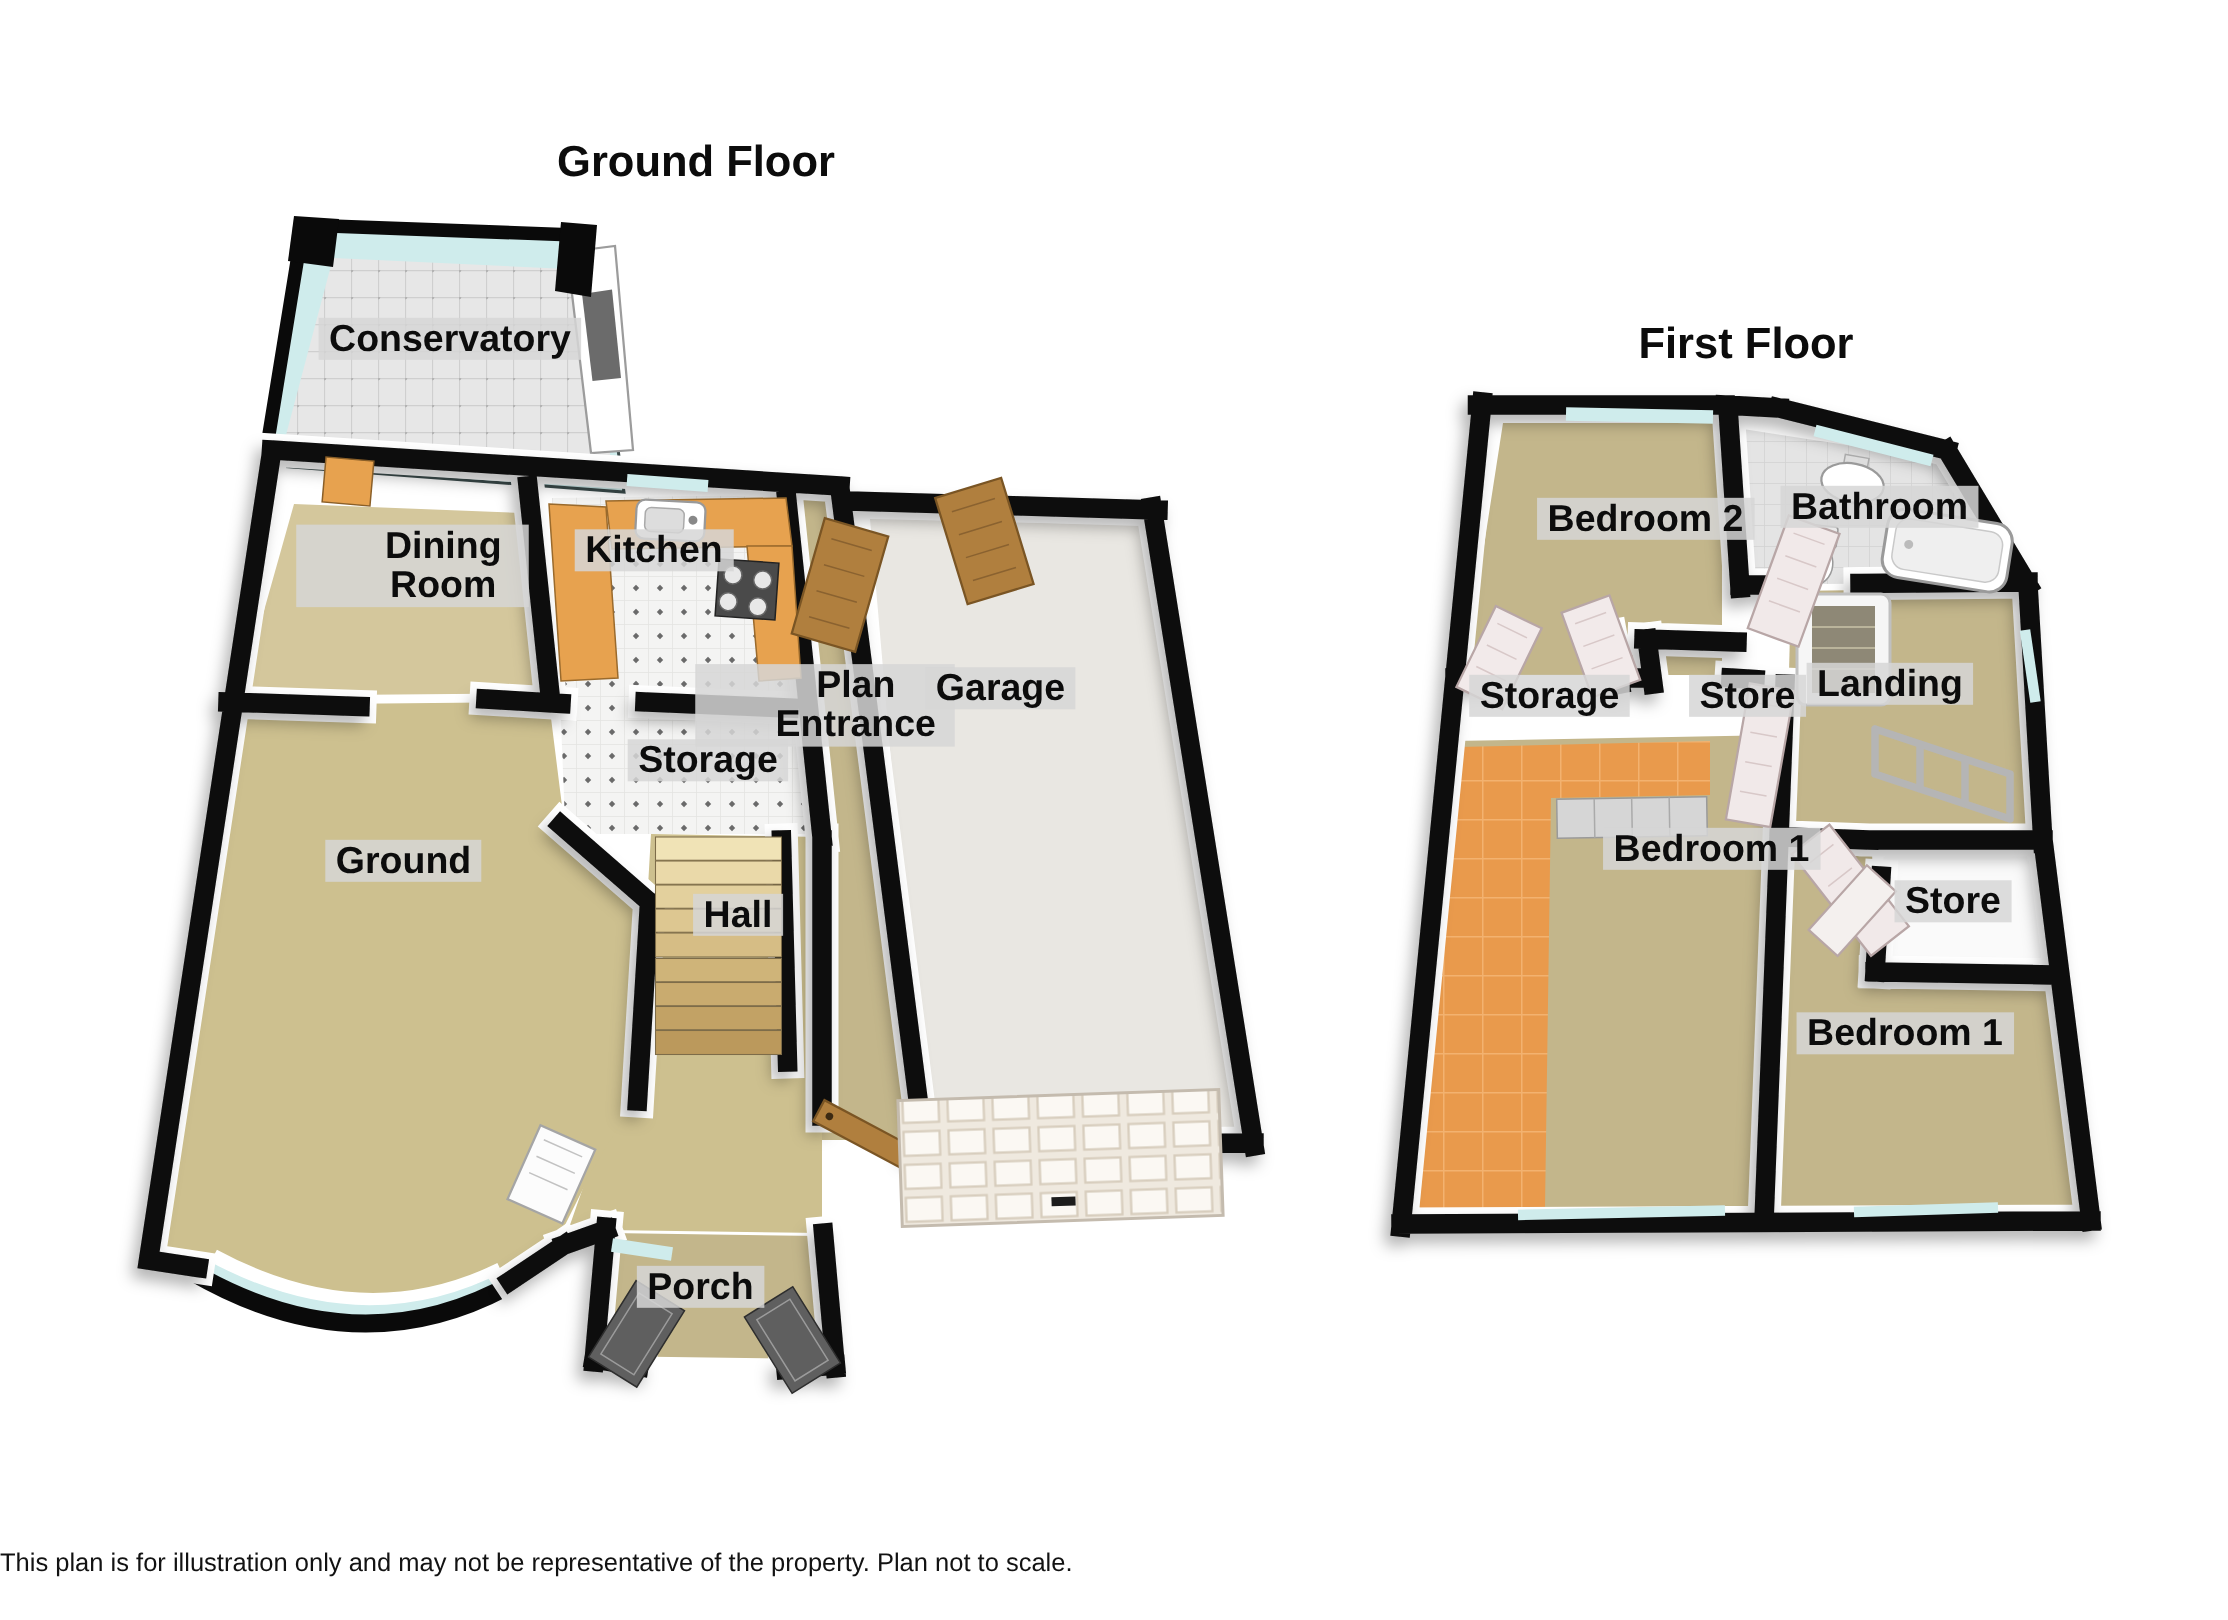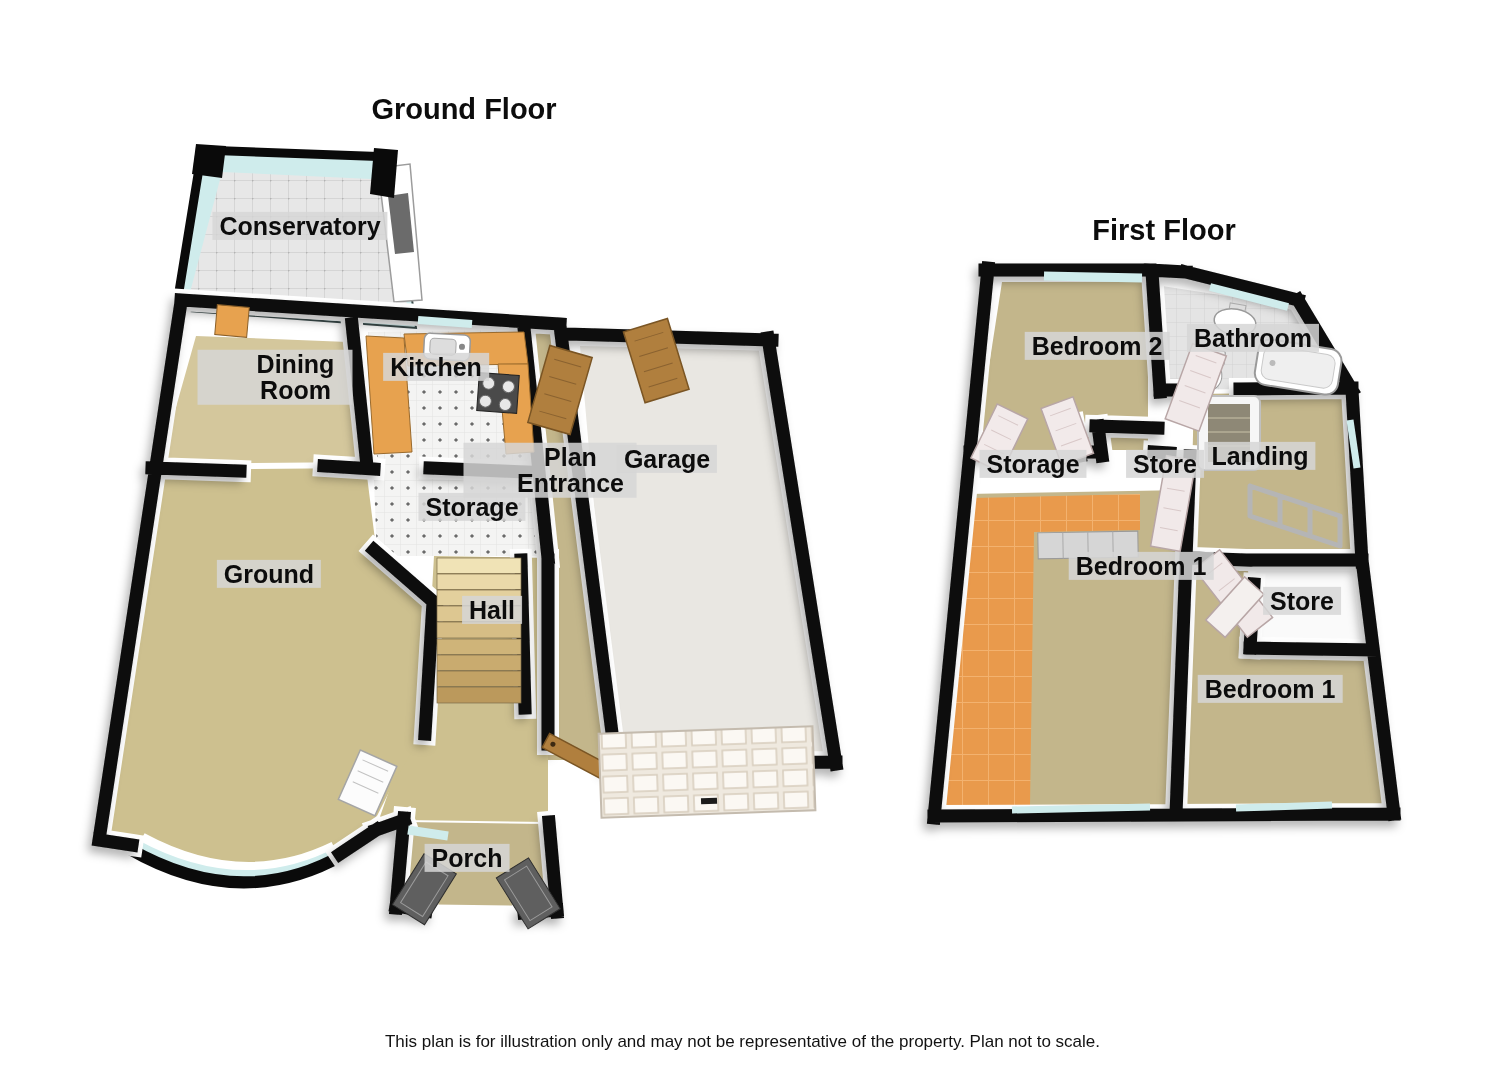--- a/index.html
+++ b/index.html
@@ -10,21 +10,21 @@
   html,body{margin:0;padding:0;background:#fff;}
   .canvas{position:relative;width:1485px;height:1080px;background:#fff;overflow:hidden;
           font-family:"Liberation Sans",sans-serif;}
   .canvas svg{position:absolute;left:0;top:0;}
   .plan-title{position:absolute;transform:translate(-50%,-50%);font-weight:bold;font-size:29px;
           color:var(--text);white-space:nowrap;}
   .room-label{position:absolute;transform:translate(-50%,-50%);background:var(--label_bg);
           color:var(--text);font-weight:bold;font-size:25px;line-height:1.05;padding:1px 7px;
           text-align:center;white-space:nowrap;}
   .room-label.wrap{white-space:normal;padding-left:48px;}
-  .footer{position:absolute;left:0;right:0;top:1031px;text-align:center;font-size:17px;
+  .footer{position:absolute;left:0;right:0;top:1031px;text-align:left;font-size:17px;
           color:#121212;line-height:22px;}
 </style>
 </head>
 <body>
 
 <div class="canvas">
 
 <svg width="1485" height="1080" viewBox="0 0 1485 1080">
   <defs>
     <filter id="shad" x="-20%" y="-20%" width="140%" height="140%">

